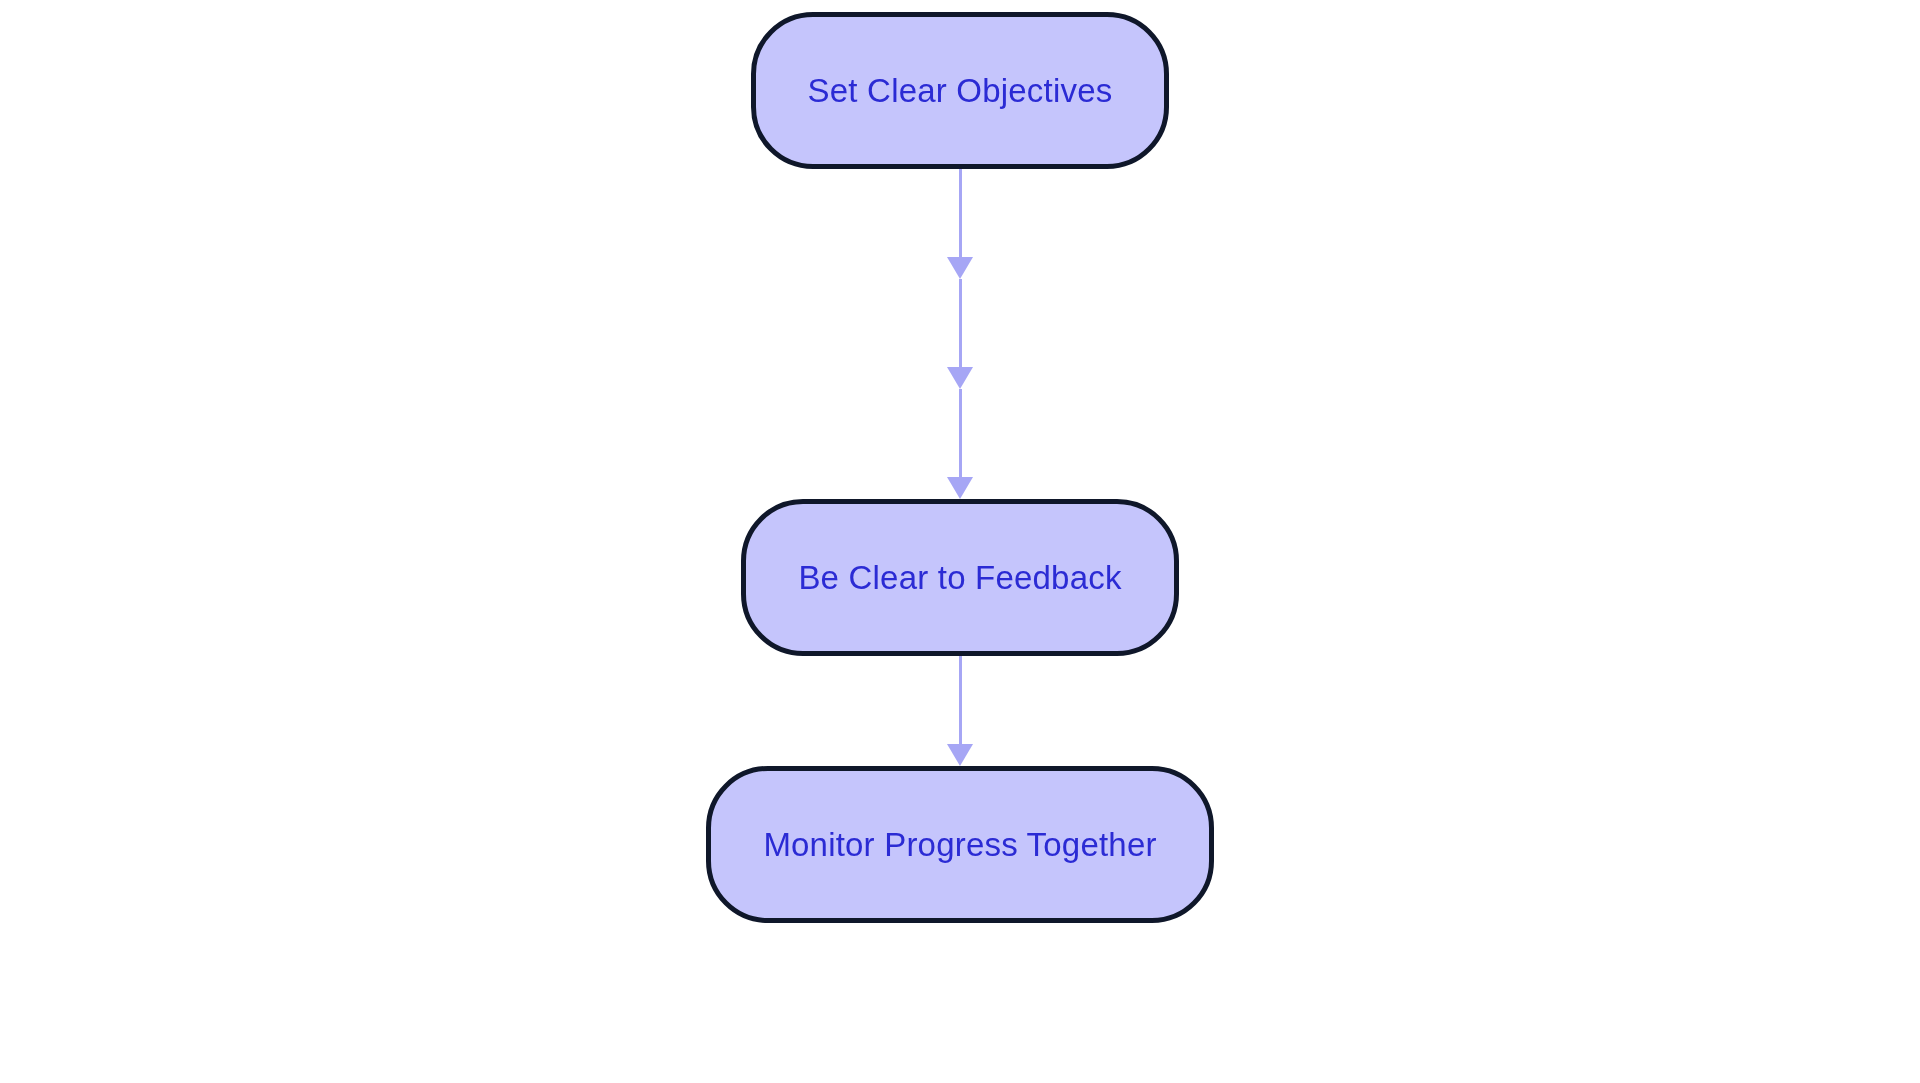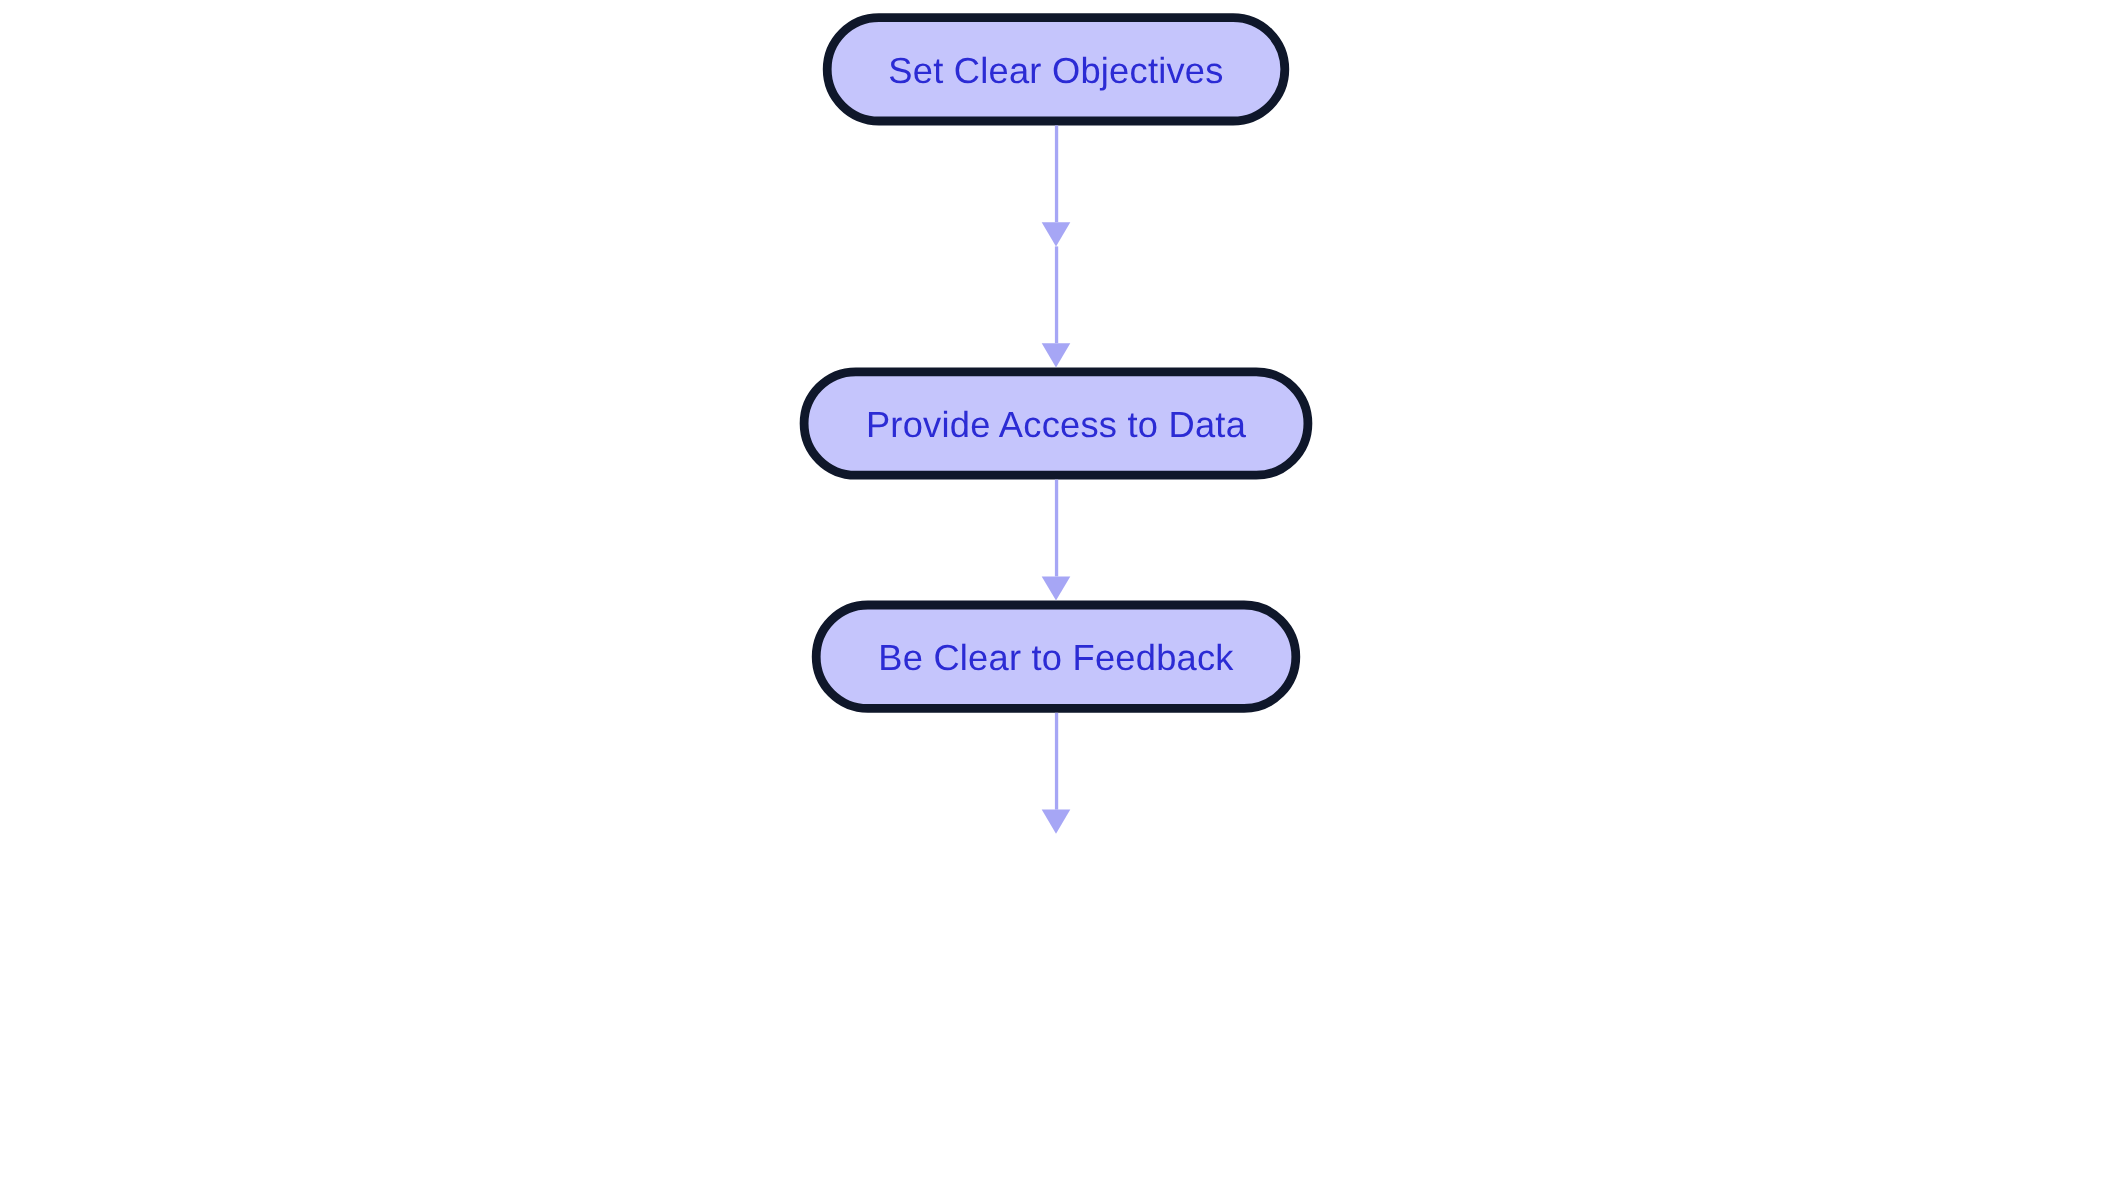--- a/index.html
+++ b/index.html
@@ -30,23 +30,23 @@
     display: flex;
     flex-direction: column;
     align-items: center;
     justify-content: flex-start;
     padding-top: 12px;
     box-sizing: border-box;
   }
 
   .node {
     box-sizing: border-box;
-    height: 102px;
+    height: 157px;
     background: #c5c5fc;
-    border: 8px solid #0f172a;
+    border: 5px solid #0f172a;
     border-radius: 62px;
     display: flex;
     align-items: center;
     justify-content: center;
     padding: 0 52px;
     white-space: nowrap;
   }
 
   .node-label {
     color: #2b2bd4;
@@ -95,33 +95,33 @@
       <div class="connector-line"></div>
       <div class="connector-head"></div>
     </div>
 
 
     <div class="connector">
       <div class="connector-line"></div>
       <div class="connector-head"></div>
     </div>
 
-    <div class="node">
-      <span class="node-label">Provide Access to Data</span>
-    </div>
 
     <div class="connector">
       <div class="connector-line"></div>
       <div class="connector-head"></div>
     </div>
 
     <div class="node">
       <span class="node-label">Be Clear to Feedback</span>
     </div>
 
     <div class="connector">
       <div class="connector-line"></div>
       <div class="connector-head"></div>
     </div>
 
+    <div class="node">
+      <span class="node-label">Monitor Progress Together</span>
+    </div>
 
   </div>
 </div>
 
 </body></html>

